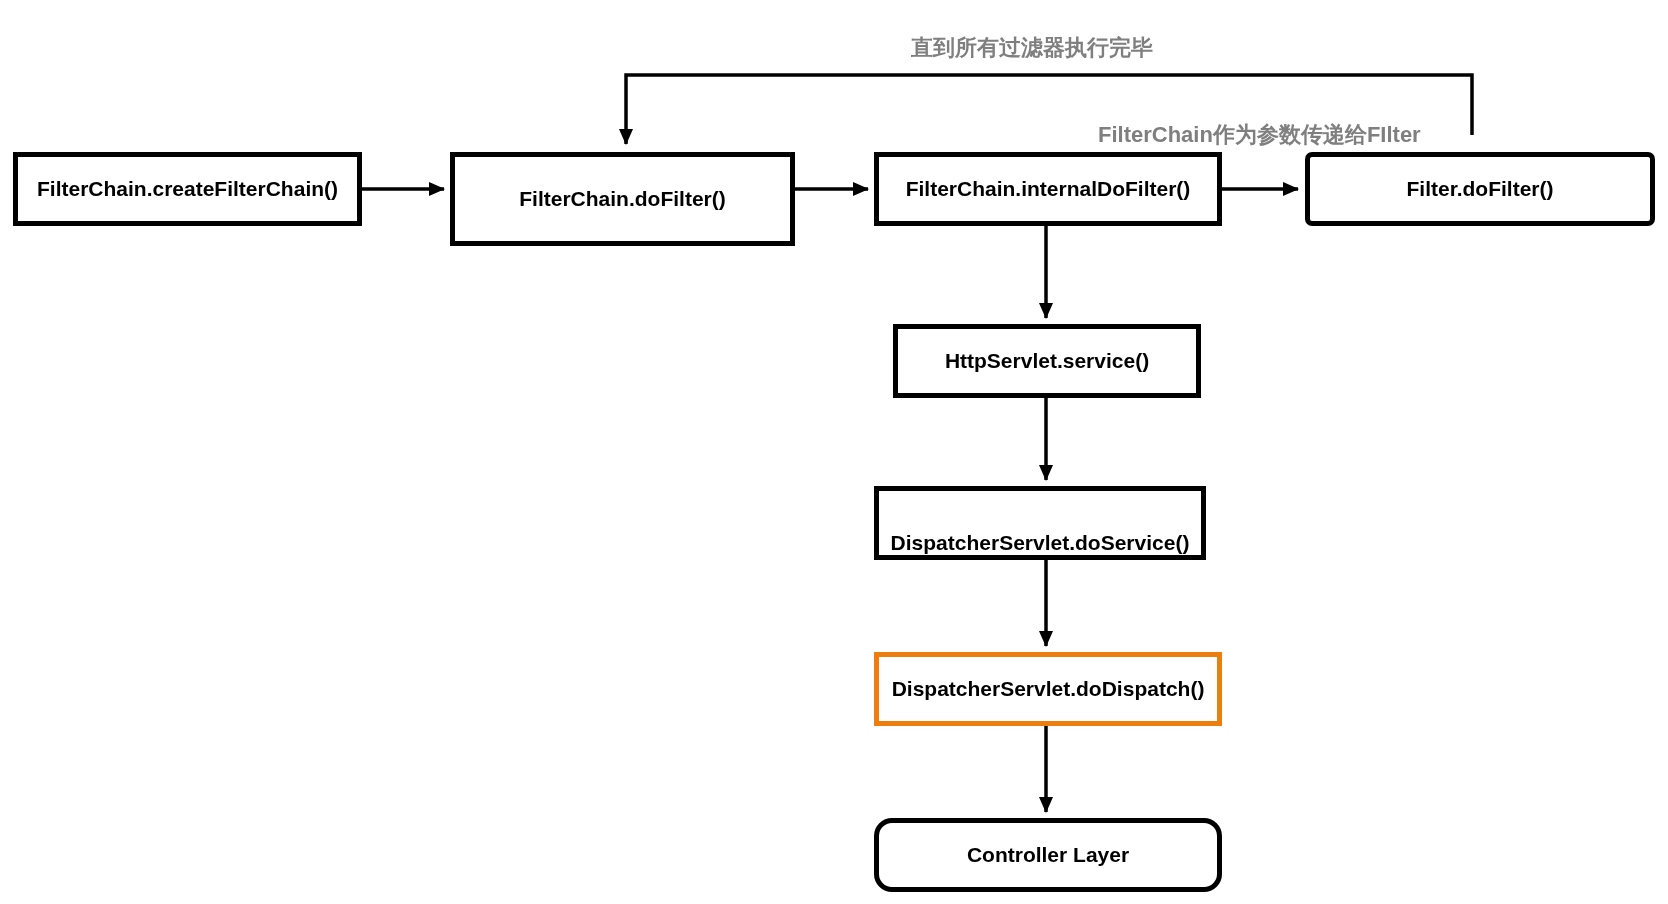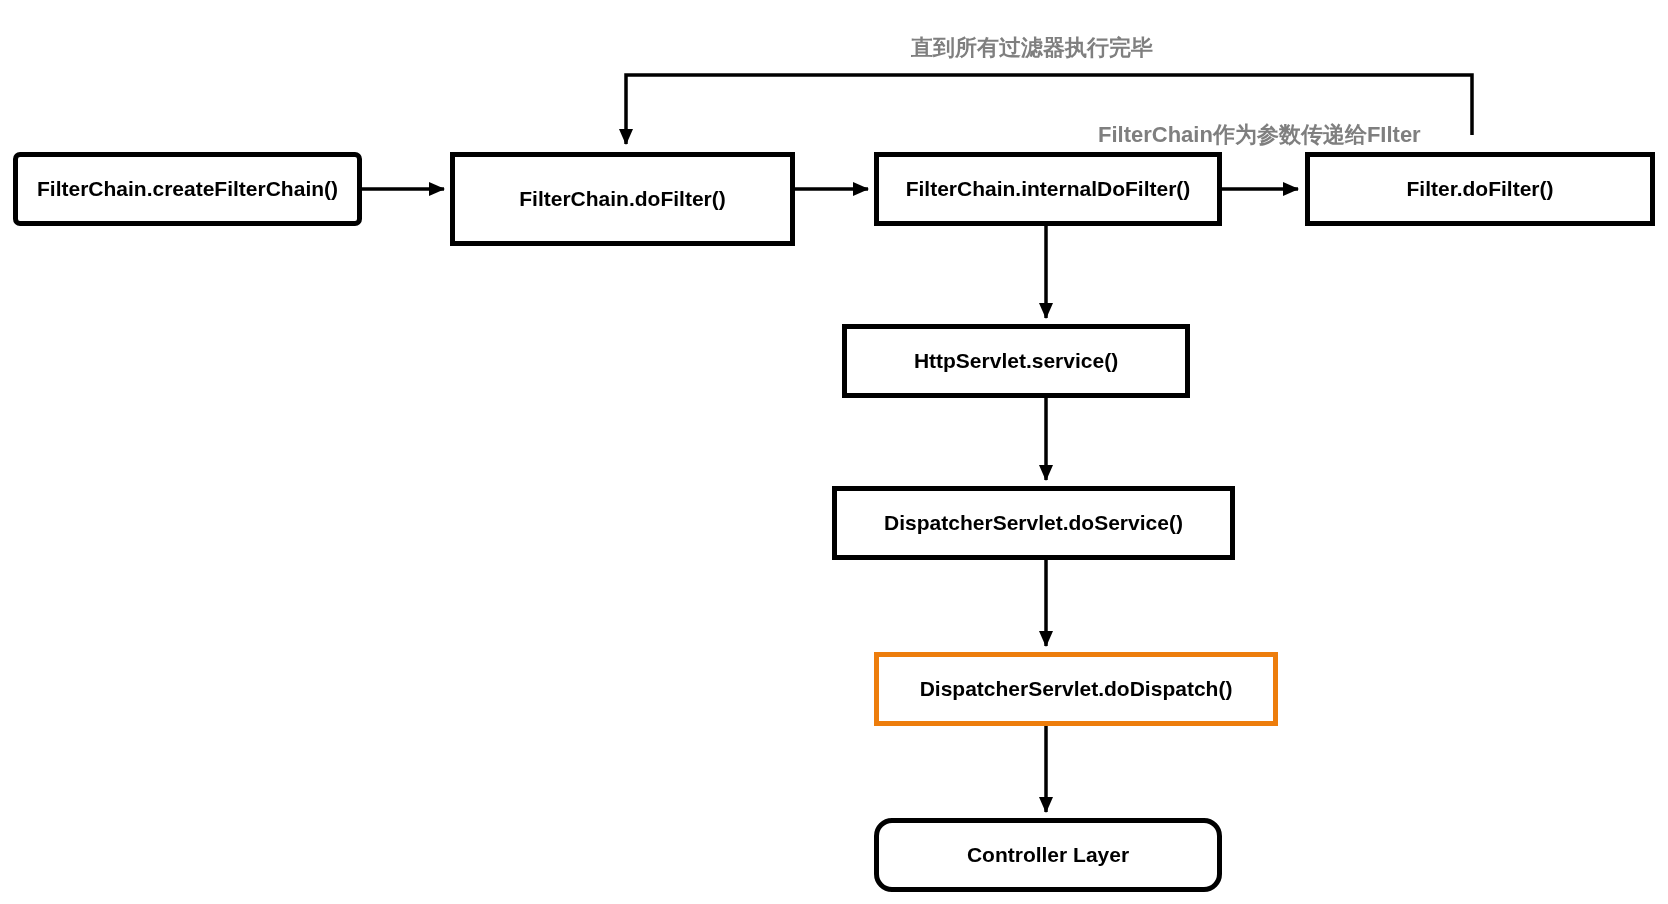--- a/index.html
+++ b/index.html
@@ -36,28 +36,28 @@
     background: #ffffff;
     color: var(--box_text);
     font-size: 21px;
     font-weight: bold;
     text-align: center;
     white-space: nowrap;
   }
   .node.highlight { border-color: var(--highlight_border); }
 
   
-  .n-create   { left: 13px;   top: 152px; width: 349px; height: 74px; border-radius: 7px; }
+  .n-create   { left: 13px;   top: 152px; width: 349px; height: 74px; }
   .n-dofilter { left: 450px;  top: 152px; width: 345px; height: 94px; }
   .n-internal { left: 874px;  top: 152px; width: 348px; height: 74px; text-align: center; }
-  .n-filterdo { left: 1305px; top: 152px; width: 350px; height: 74px; }
+  .n-filterdo { left: 1305px; top: 152px; width: 350px; height: 74px; border-radius: 7px; }
   
-  .n-httpserv { left: 842px;  top: 324px; width: 348px; height: 74px; }
-  .n-doserv   { left: 832px;  top: 486px; width: 403px; height: 74px; }
-  .n-dodisp   { left: 874px;  top: 652px; width: 404px; height: 74px; }
+  .n-httpserv { left: 893px;  top: 324px; width: 308px; height: 74px; }
+  .n-doserv   { left: 874px;  top: 486px; width: 332px; height: 74px; align-items: flex-end; }
+  .n-dodisp   { left: 874px;  top: 652px; width: 348px; height: 74px; }
   .n-ctrl     { left: 874px;  top: 818px; width: 348px; height: 74px; border-radius: 18px; }
 
   .annotation {
     position: absolute;
     color: var(--annotation_text);
     font-size: 22px;
     font-weight: bold;
     white-space: nowrap;
   }
   .anno-loop  { left: 820px;  top: 33px;  width: 424px; text-align: center; }

